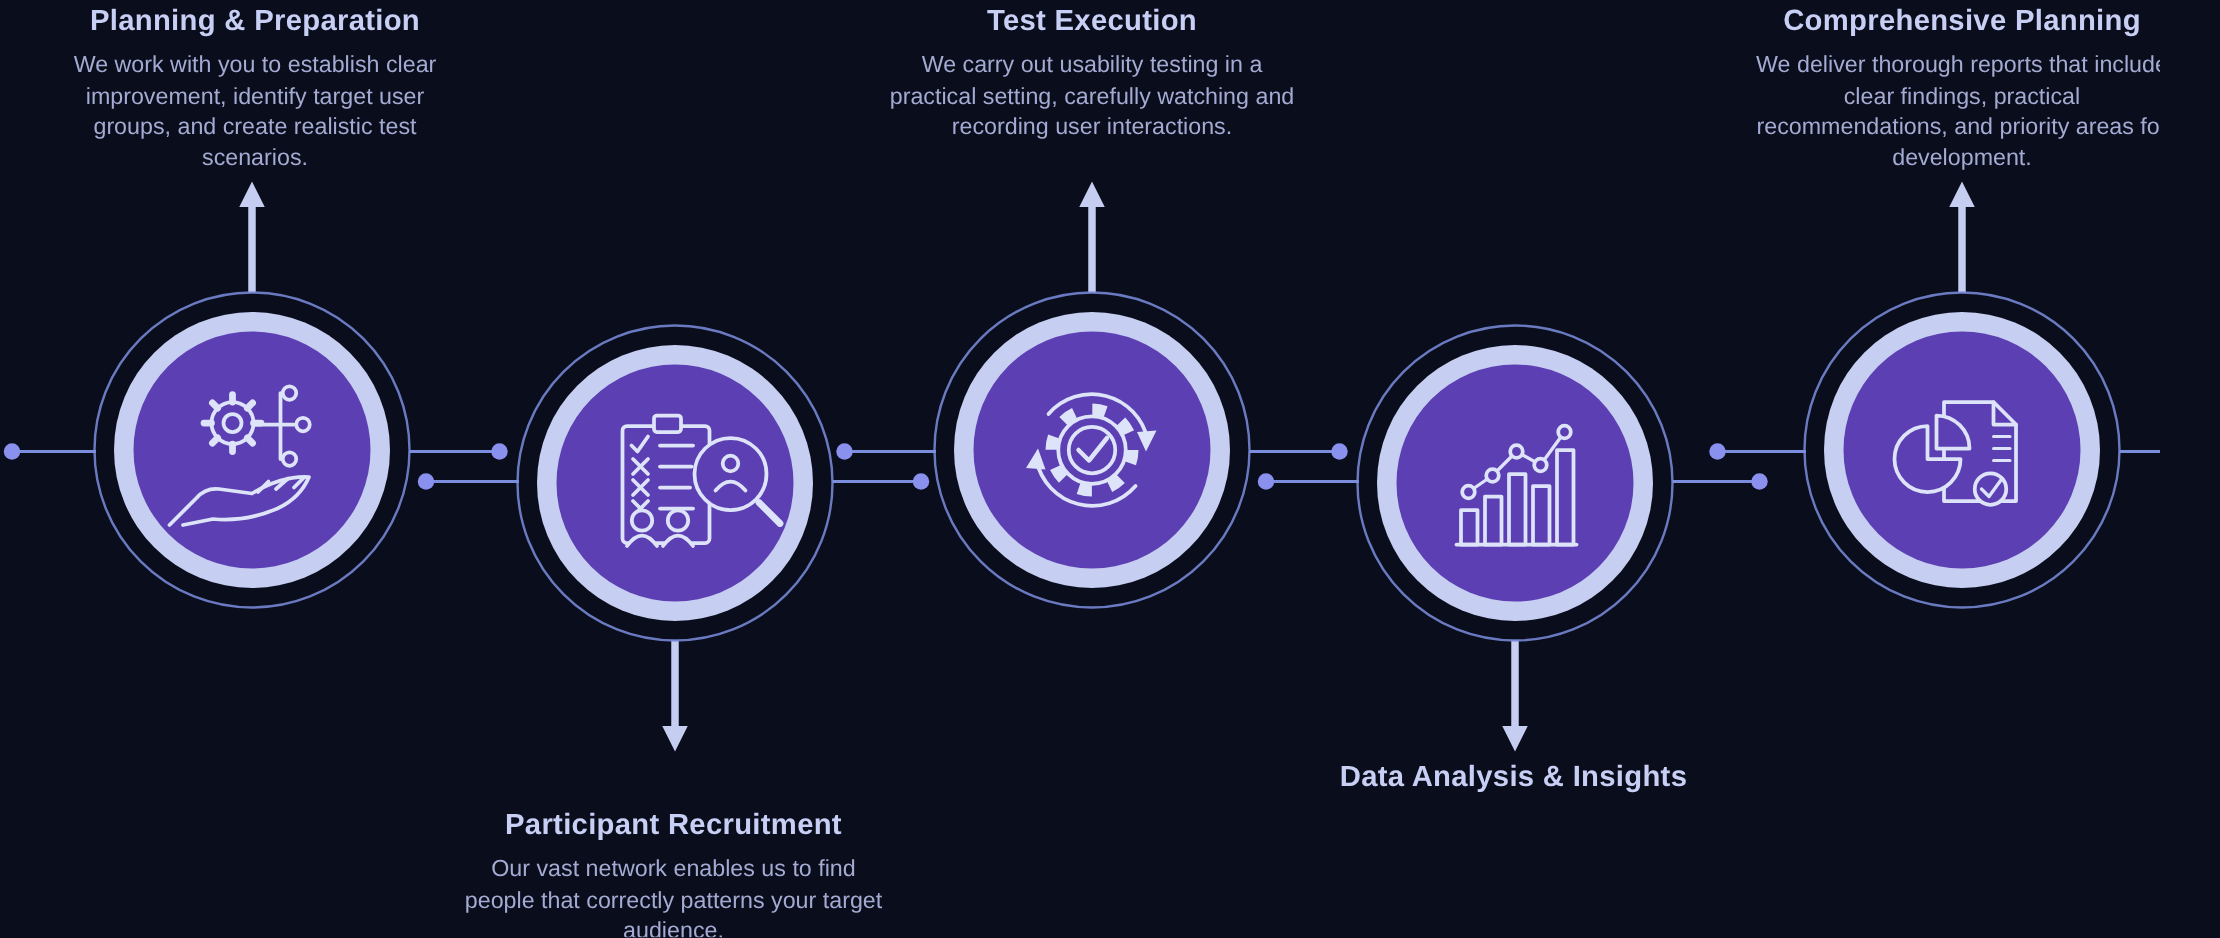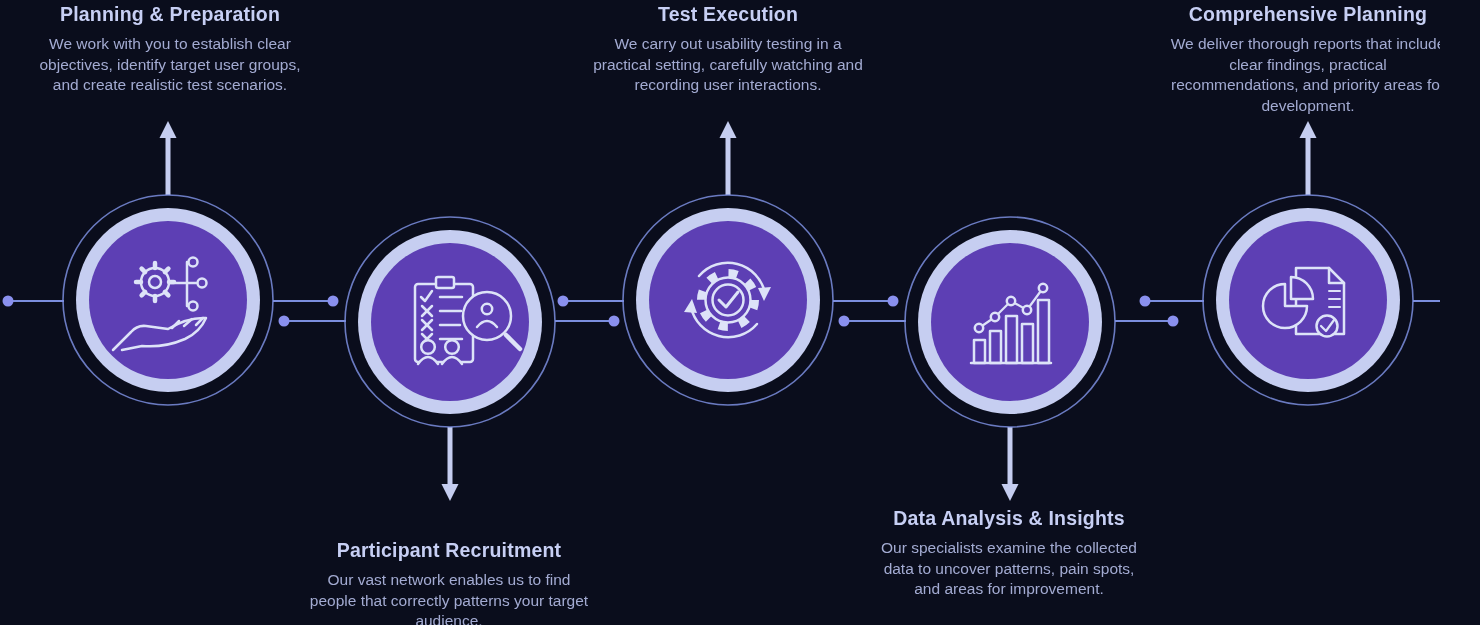--- a/index.html
+++ b/index.html
@@ -211,36 +211,35 @@
         <path class="ic-fill" d="M1285,284 A22,22 0 1 0 1307,306 L1285,306 Z"></path>
         <path class="ic-fill" d="M1291,299 L1291,277 A22,22 0 0 1 1313,299 Z"></path>
         <circle class="ic-fill" cx="1327" cy="326" r="10.5"></circle>
         <polyline class="ic" points="1321,326 1326,331 1334,320" style="stroke-width:2.2"></polyline>
       </g>
     </g>
   </svg>
 
   <div class="step-text pos-top-1">
     <h2 class="step-title">Planning &amp; Preparation</h2>
-    <p class="step-desc">We work with you to establish clear objectives, identify target user groups, and create realistic test scenarios.</p>
+    <p class="step-desc">We work with you to establish clear improvement, identify target user groups, and create realistic test scenarios.</p>
   </div>
 
   <div class="step-text pos-bottom-1">
     <h2 class="step-title">Participant Recruitment</h2>
     <p class="step-desc">Our vast network enables us to find people that correctly patterns your target audience.</p>
   </div>
 
   <div class="step-text pos-top-2">
     <h2 class="step-title">Test Execution</h2>
     <p class="step-desc">We carry out usability testing in a practical setting, carefully watching and recording user interactions.</p>
   </div>
 
   <div class="step-text pos-bottom-2">
     <h2 class="step-title">Data Analysis &amp; Insights</h2>
-    <p class="step-desc">Our specialists examine the collected data to uncover patterns, pain spots, and areas for improvement.</p>
   </div>
 
   <div class="step-text pos-top-3">
     <h2 class="step-title">Comprehensive Planning</h2>
     <p class="step-desc">We deliver thorough reports that include clear findings, practical recommendations, and priority areas for development.</p>
   </div>
 
 </div>
 
 </body></html>

